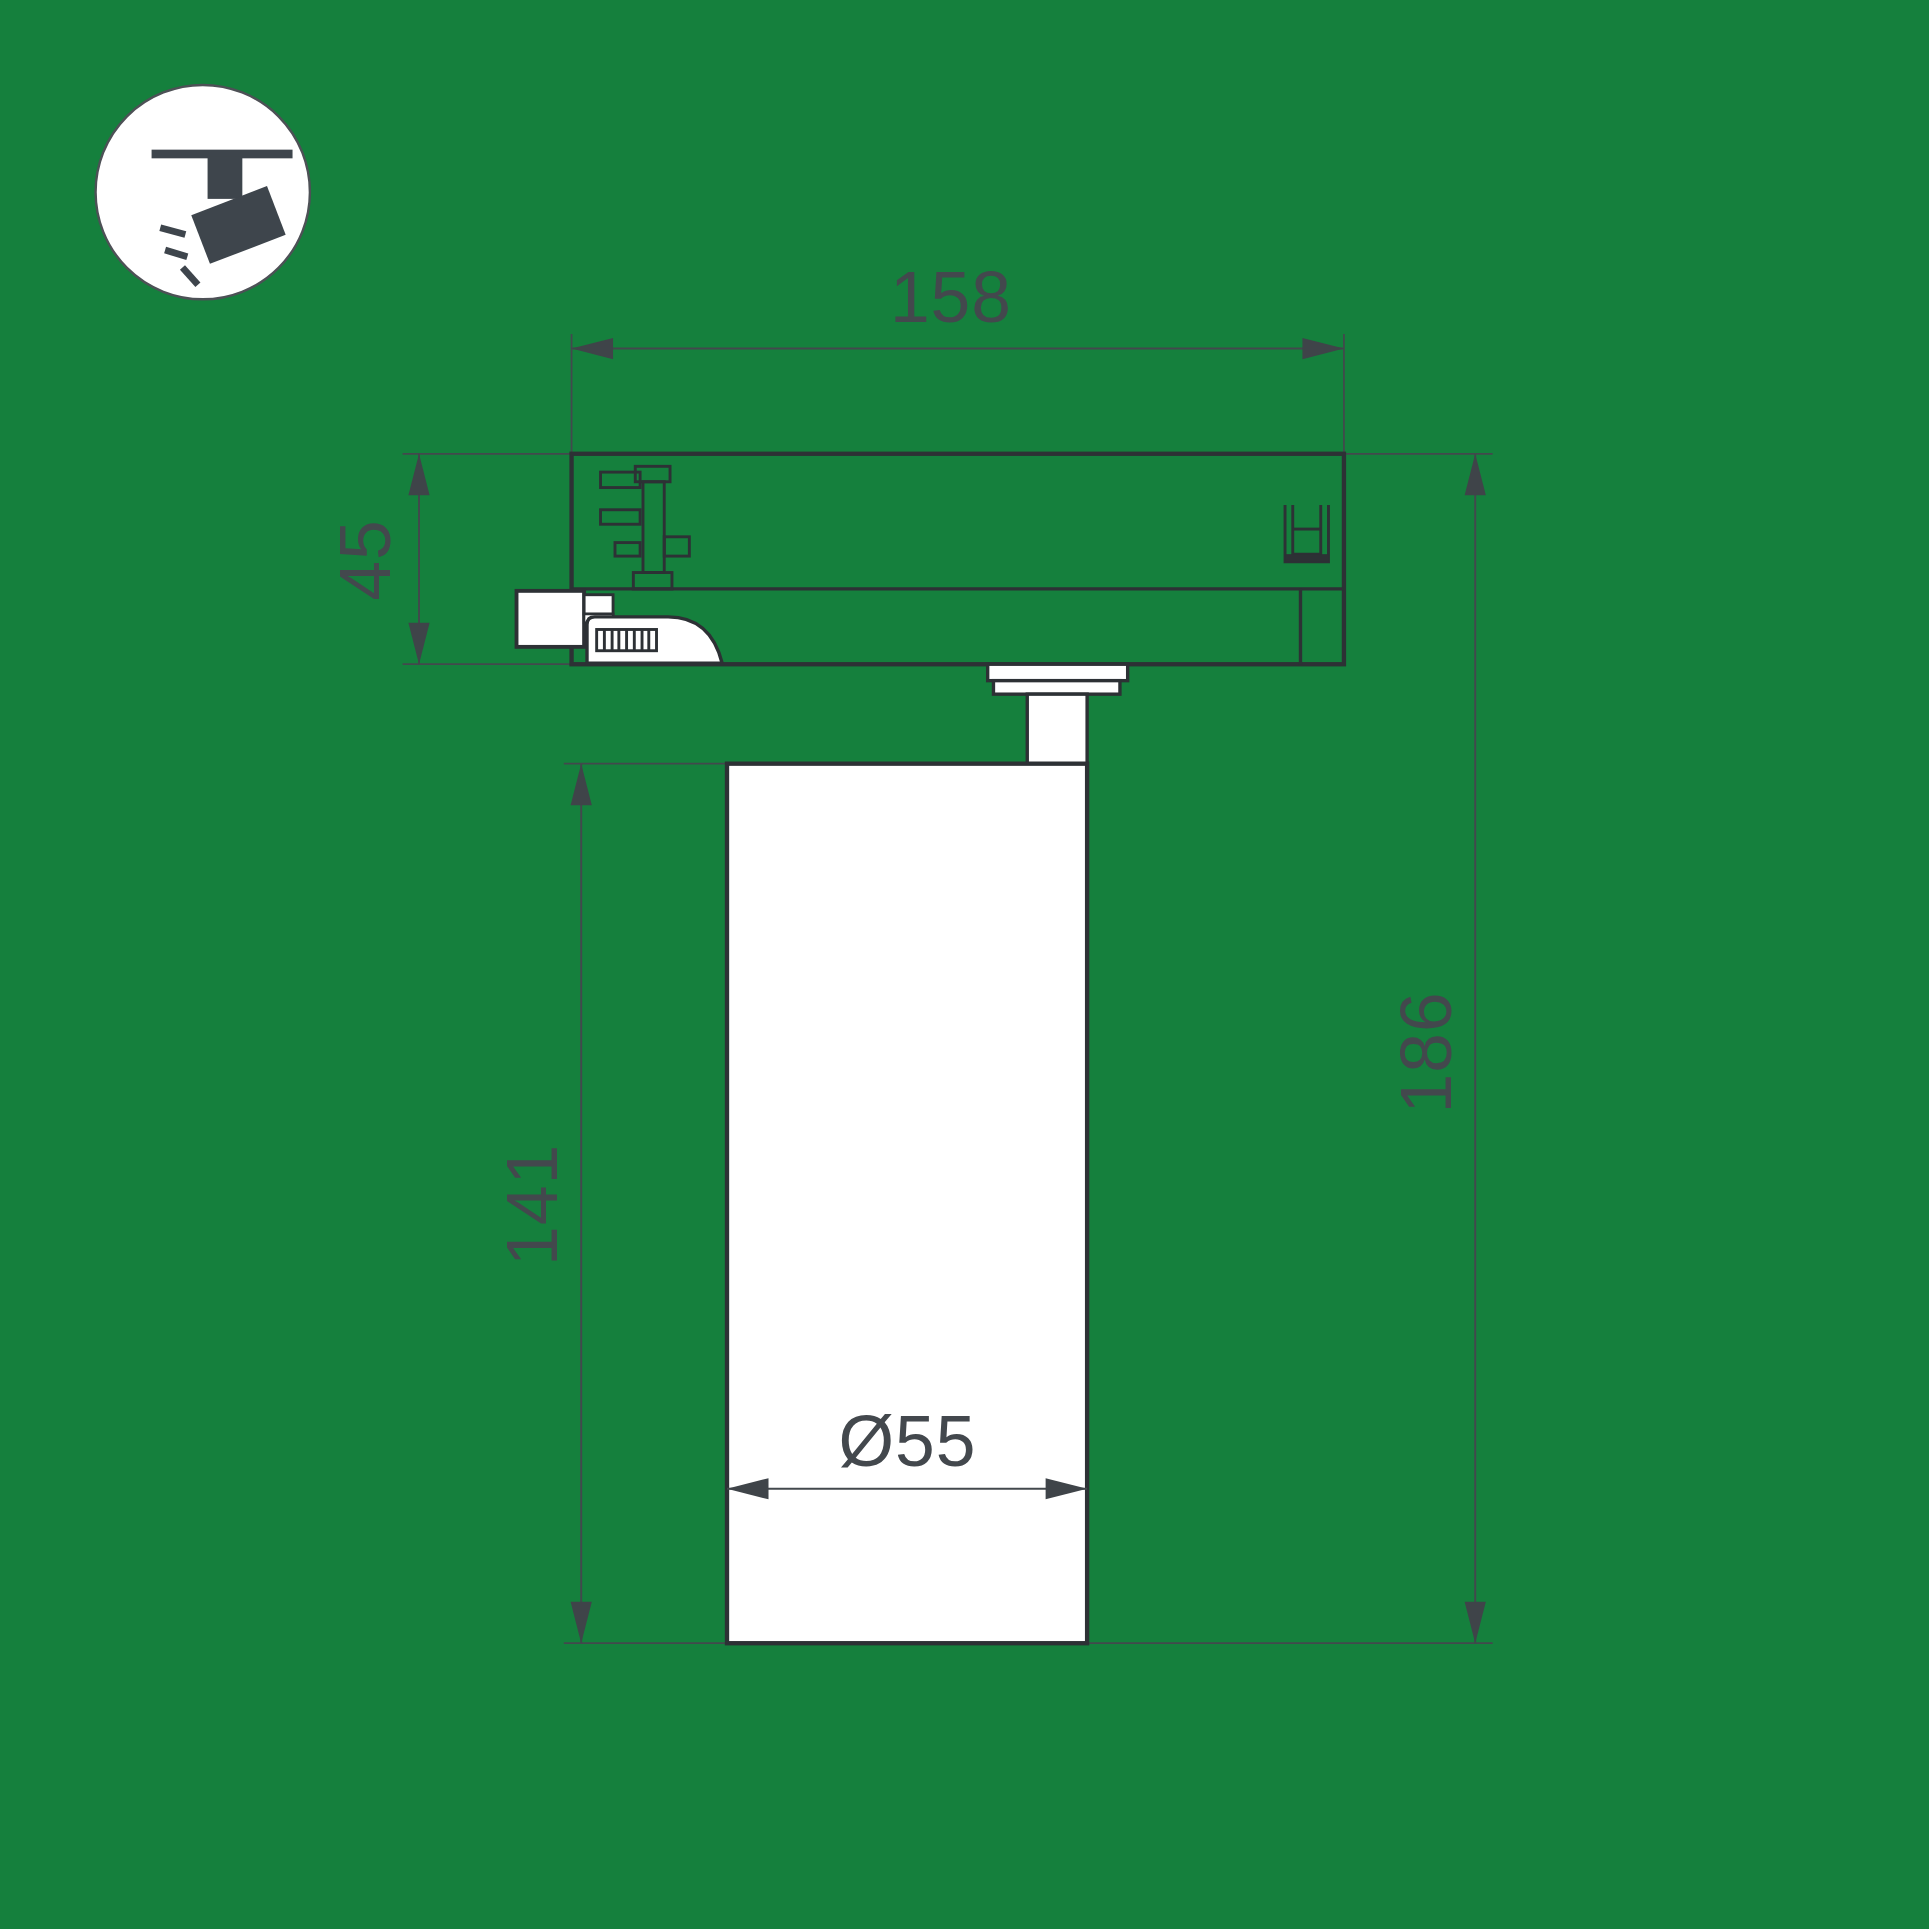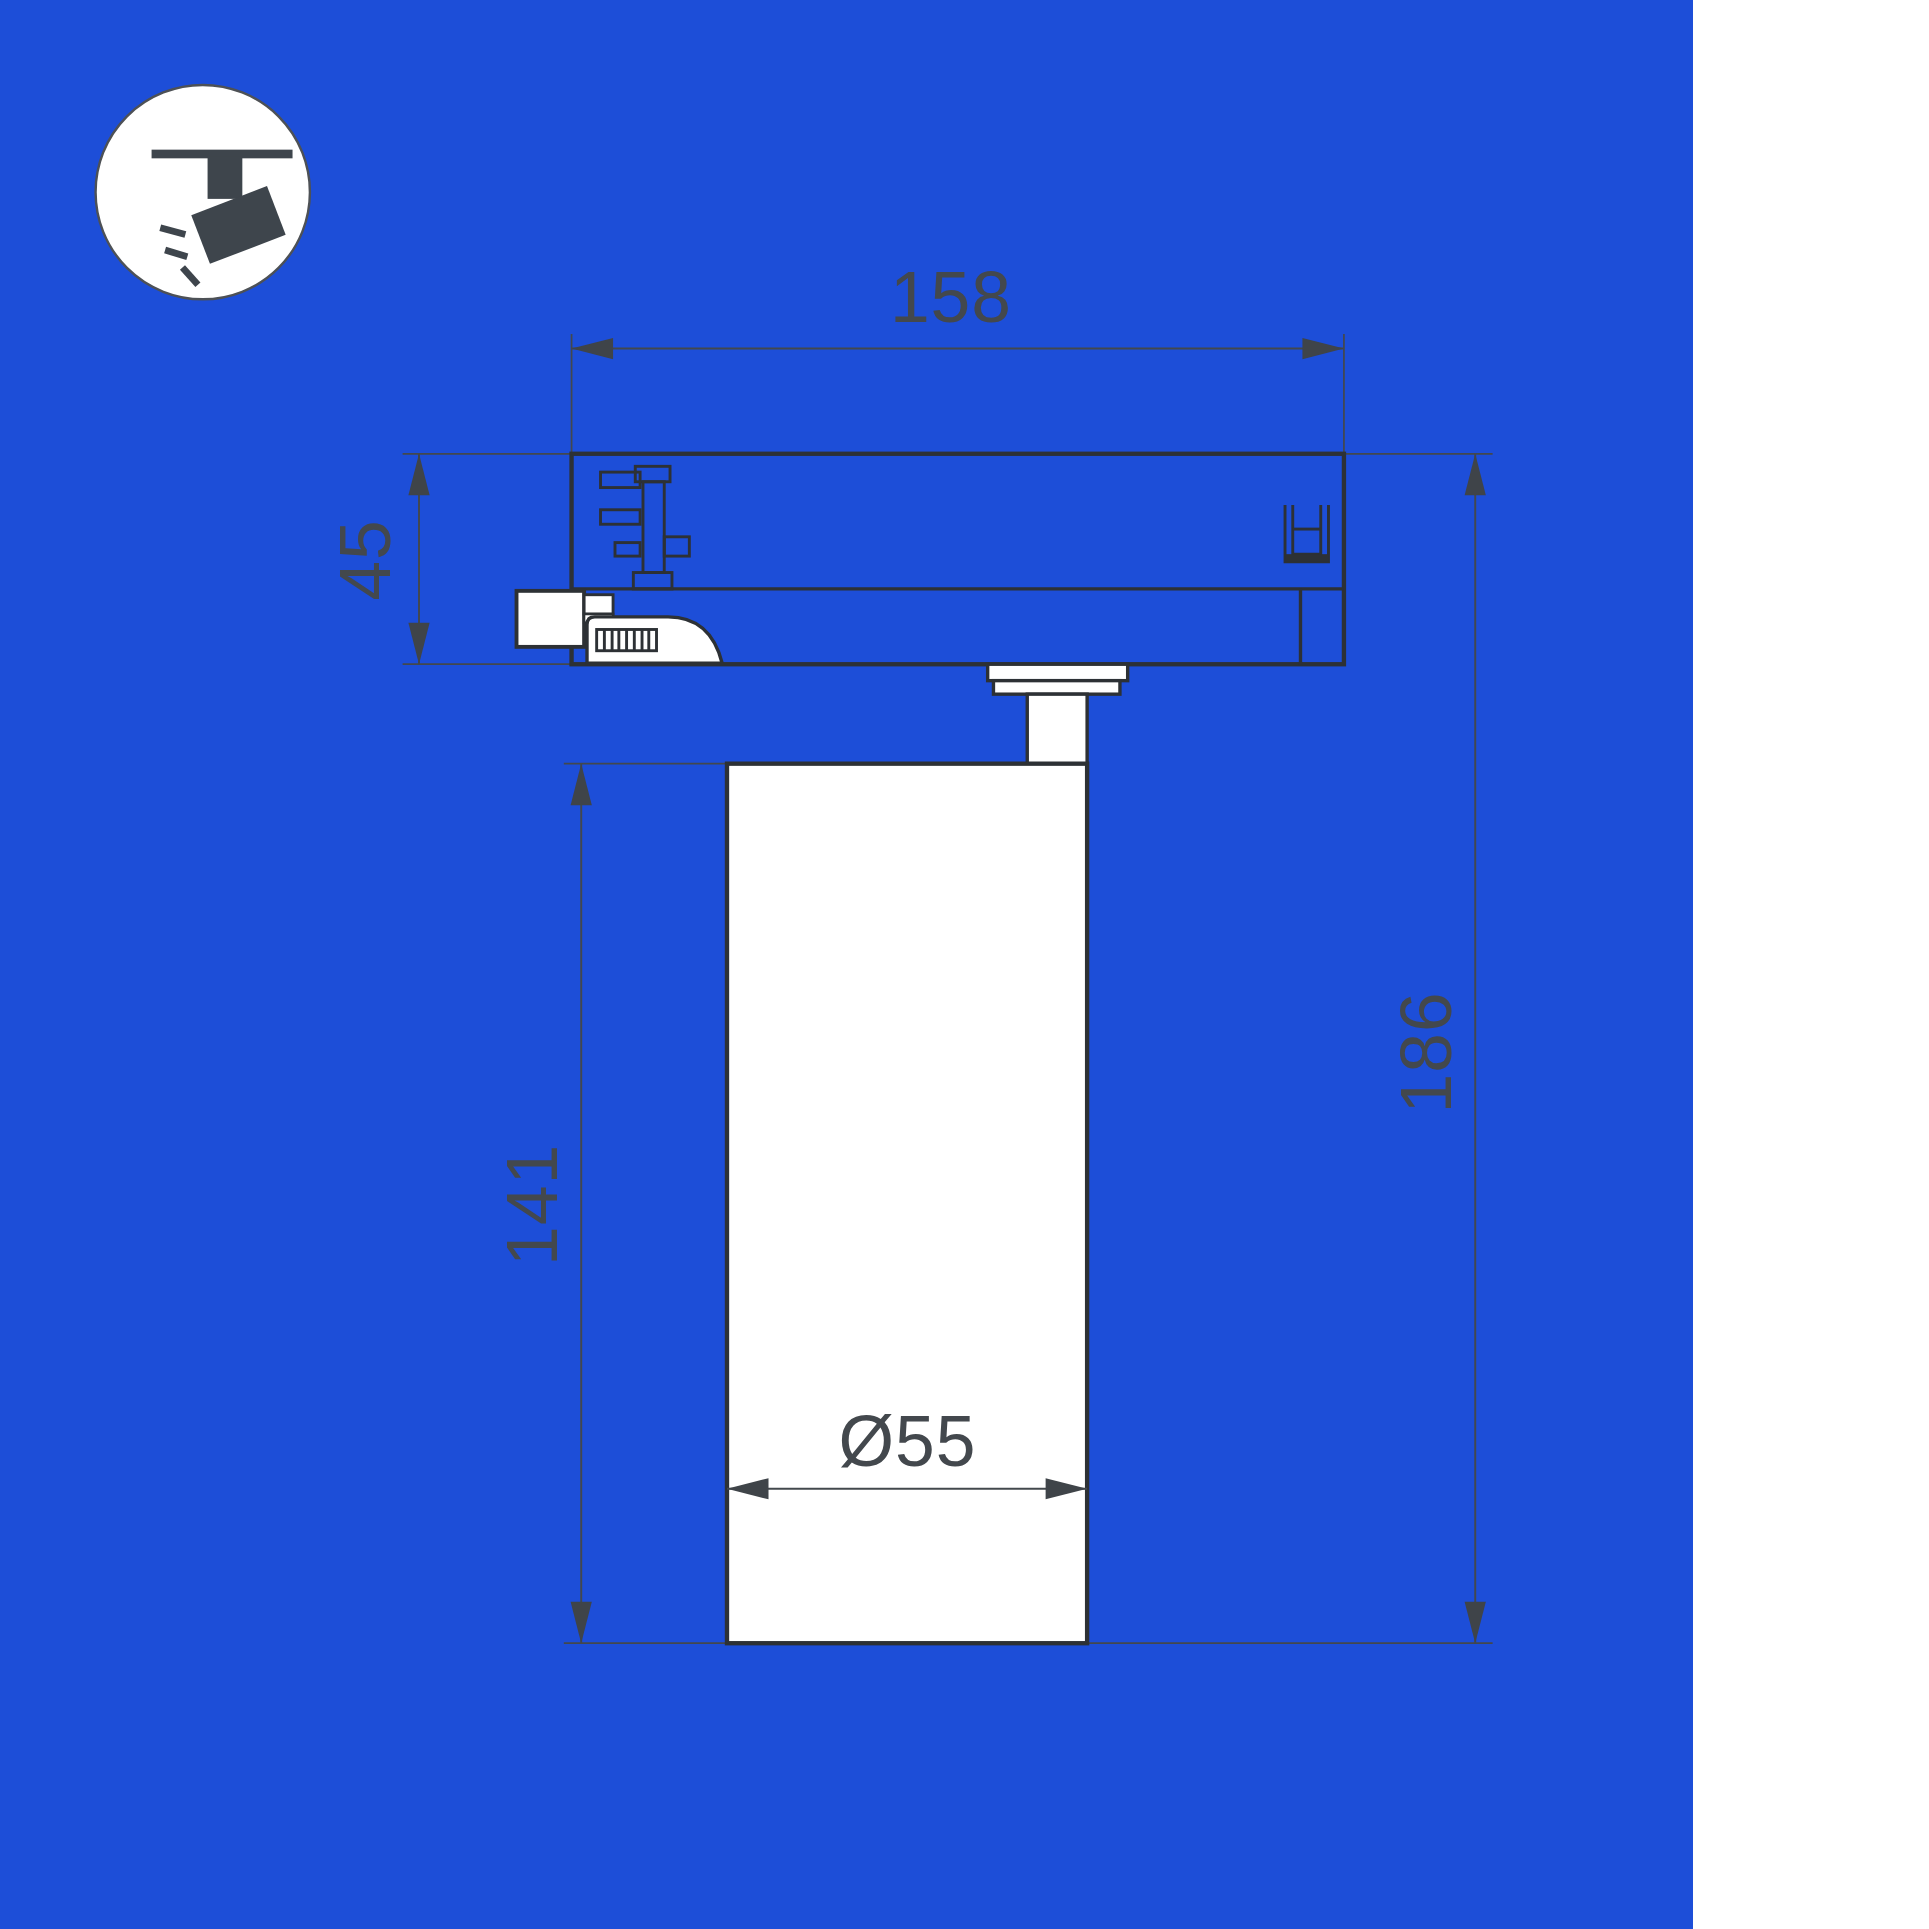--- a/index.html
+++ b/index.html
@@ -1,19 +1,19 @@
 <!DOCTYPE html>
 <html><head>
 <meta charset="utf-8">
 <style>
   html,body{margin:0;padding:0;background:#ffffff;}
   .canvas{
     position:relative;
-    width:1693px;height:1929px;
-    background:#1d4ed8;
+    width:1929px;height:1929px;
+    background:#15803d;
     font-family:"Liberation Sans", sans-serif;
     overflow:hidden;
   }
   svg{display:block;}
   .obj{fill:none;stroke:#2d3135;stroke-width:4.5;}
   .obj-mid{fill:none;stroke:#2d3135;stroke-width:3.5;}
   .obj-thin{fill:none;stroke:#2d3135;stroke-width:3;}
   .objw{fill:#ffffff;stroke:#2d3135;}
   .dim{stroke:#43484d;stroke-width:2;fill:none;}
   .ext{stroke:#43484d;stroke-width:1.8;fill:none;}

